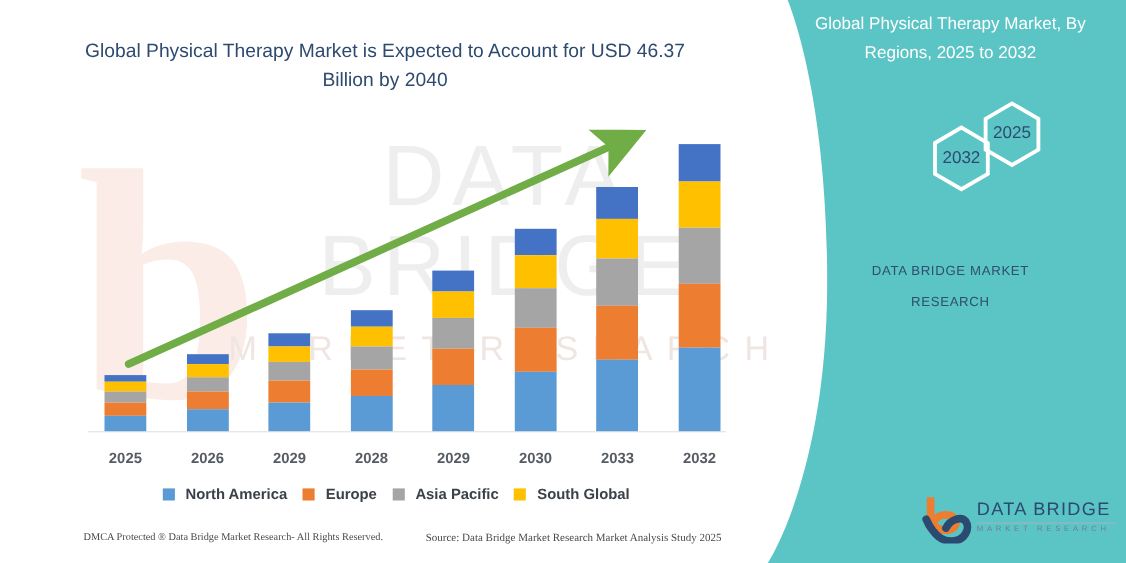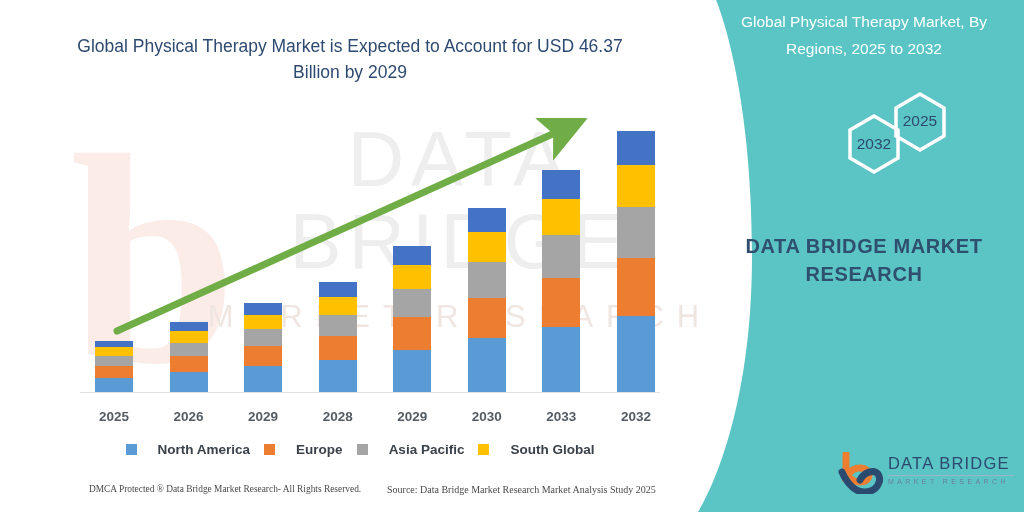--- a/index.html
+++ b/index.html
@@ -50,26 +50,26 @@
   .xaxis{
     position:absolute;left:95px;top:405px;width:560px;height:22px;
     display:flex;justify-content:space-between;align-items:center;
   }
   .xtick{width:38px;text-align:center;font-size:13.5px;font-weight:700;color:#555c63;}
 
   .legend{
     position:absolute;left:60px;top:438px;width:600px;height:22px;
     display:flex;align-items:center;justify-content:center;gap:14px;
   }
-  .leg-item{display:flex;align-items:center;gap:21px;}
+  .leg-item{display:flex;align-items:center;gap:10px;}
   .leg-sw{width:11px;height:11px;display:inline-block;}
   .leg-lb{font-size:13.5px;font-weight:700;color:#3a4149;white-space:nowrap;}
 
   .footer{position:absolute;left:0;top:484px;width:700px;height:18px;}
-  .foot-dmca{position:absolute;left:89px;top:0;font-family:"Liberation Serif", serif;
+  .foot-dmca{position:absolute;left:76px;top:0;font-family:"Liberation Serif", serif;
              font-size:9.4px;color:#4a4a4a;white-space:nowrap;}
   .foot-src{position:absolute;left:387px;top:0;font-family:"Liberation Serif", serif;
             font-size:10px;color:#4a4a4a;white-space:nowrap;}
 
   
   .right-panel{position:absolute;left:660px;top:0;width:364px;height:512px;z-index:3;}
   .right-panel svg.shape{position:absolute;left:0;top:0;}
   .right-inner{position:absolute;left:0;top:0;width:364px;height:380px;}
 
   .rp-title{
@@ -77,21 +77,21 @@
     text-align:center;color:#ffffff;
     font-size:15.5px;line-height:27px;font-weight:400;
   }
   .hexzone{position:absolute;left:58px;top:88px;width:292px;height:110px;}
   .hex-label{
     position:absolute;color:#2e4a70;font-size:15.5px;font-weight:400;
     width:70px;text-align:center;
   }
   .rp-brand{
     position:absolute;left:58px;top:232px;width:292px;text-align:center;
-    color:#2f4f6f;font-size:20px;line-height:28px;letter-spacing:.6px;font-weight:700;
+    color:#2f4f6f;font-size:12px;line-height:28px;letter-spacing:.6px;font-weight:400;
   }
   .logo{position:absolute;left:838px;top:452px;width:178px;height:42px;z-index:4;}
   .logo-txt{position:absolute;left:50px;top:2px;}
   .logo-l1{font-size:16.5px;letter-spacing:1.2px;color:#2b4a6f;font-weight:400;
            font-family:"Liberation Sans", sans-serif;}
   .logo-rule{width:126px;height:1px;background:#9fb3c6;margin:2px 0 2px 0;}
   .logo-l2{font-size:7px;letter-spacing:3.4px;color:#6b8099;font-weight:400;}
 </style>
 </head>
 <body>
@@ -101,21 +101,21 @@
   <div class="wm-wrap">
     <div class="wm-b">b</div>
     <div class="wm-text">
       <div class="wm-l1">DATA BRIDGE</div>
       <div class="wm-l2">MARKET RESEARCH</div>
     </div>
   </div>
 
   <div class="left-panel">
 
-    <div class="chart-title">Global Physical Therapy Market is Expected to Account for USD 46.37 Billion by 2029</div>
+    <div class="chart-title">Global Physical Therapy Market is Expected to Account for USD 46.37 Billion by 2040</div>
 
     <div class="baseline"></div>
 
     <div class="bars" id="bars">
         <div class="bar">
           <div class="seg" style="height: 6.69231px; background: rgb(68, 114, 196);"></div>
           <div class="seg" style="height: 8.36538px; background: rgb(255, 192, 0);"></div>
           <div class="seg" style="height: 10.0385px; background: rgb(165, 165, 165);"></div>
           <div class="seg" style="height: 11.7115px; background: rgb(237, 125, 49);"></div>
           <div class="seg" style="height: 14.5px; background: rgb(91, 155, 213);"></div>

